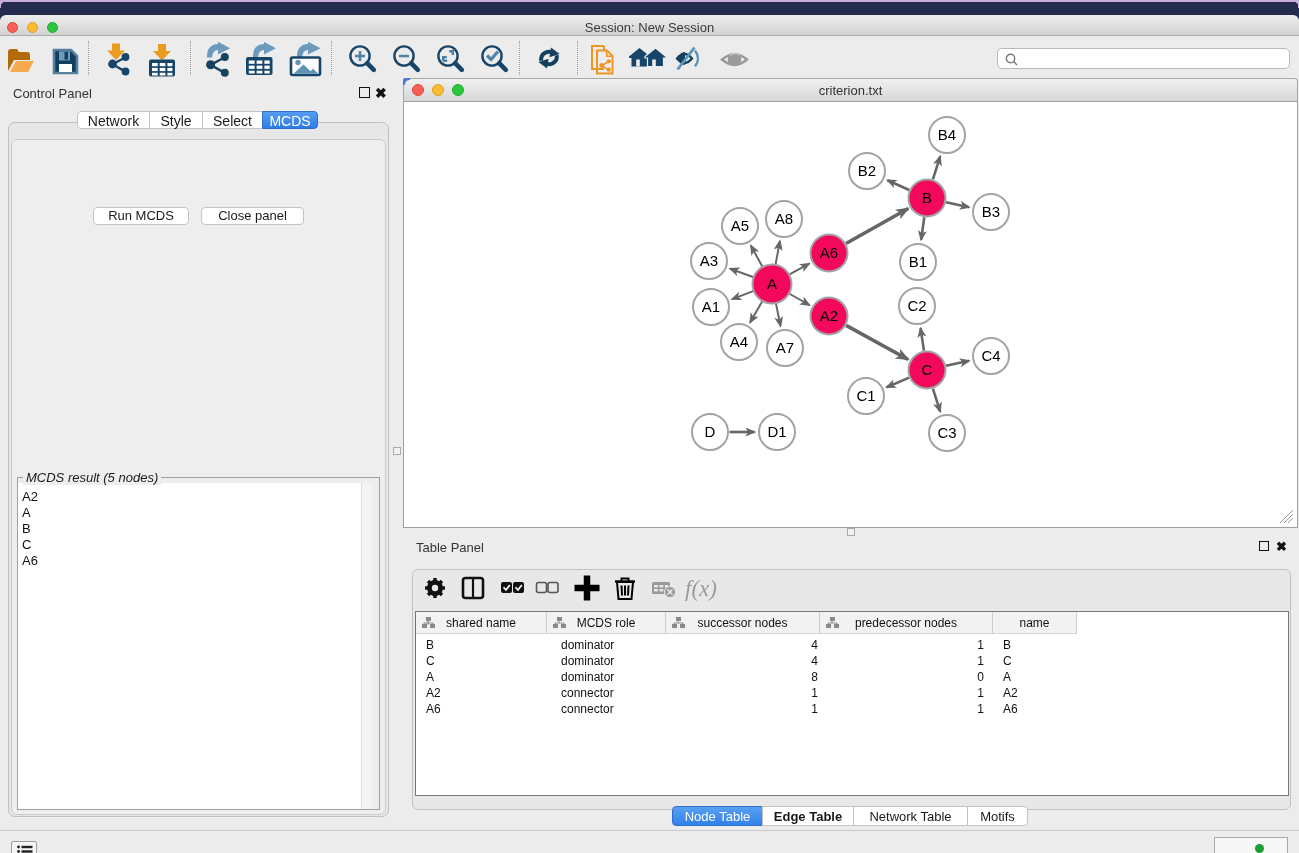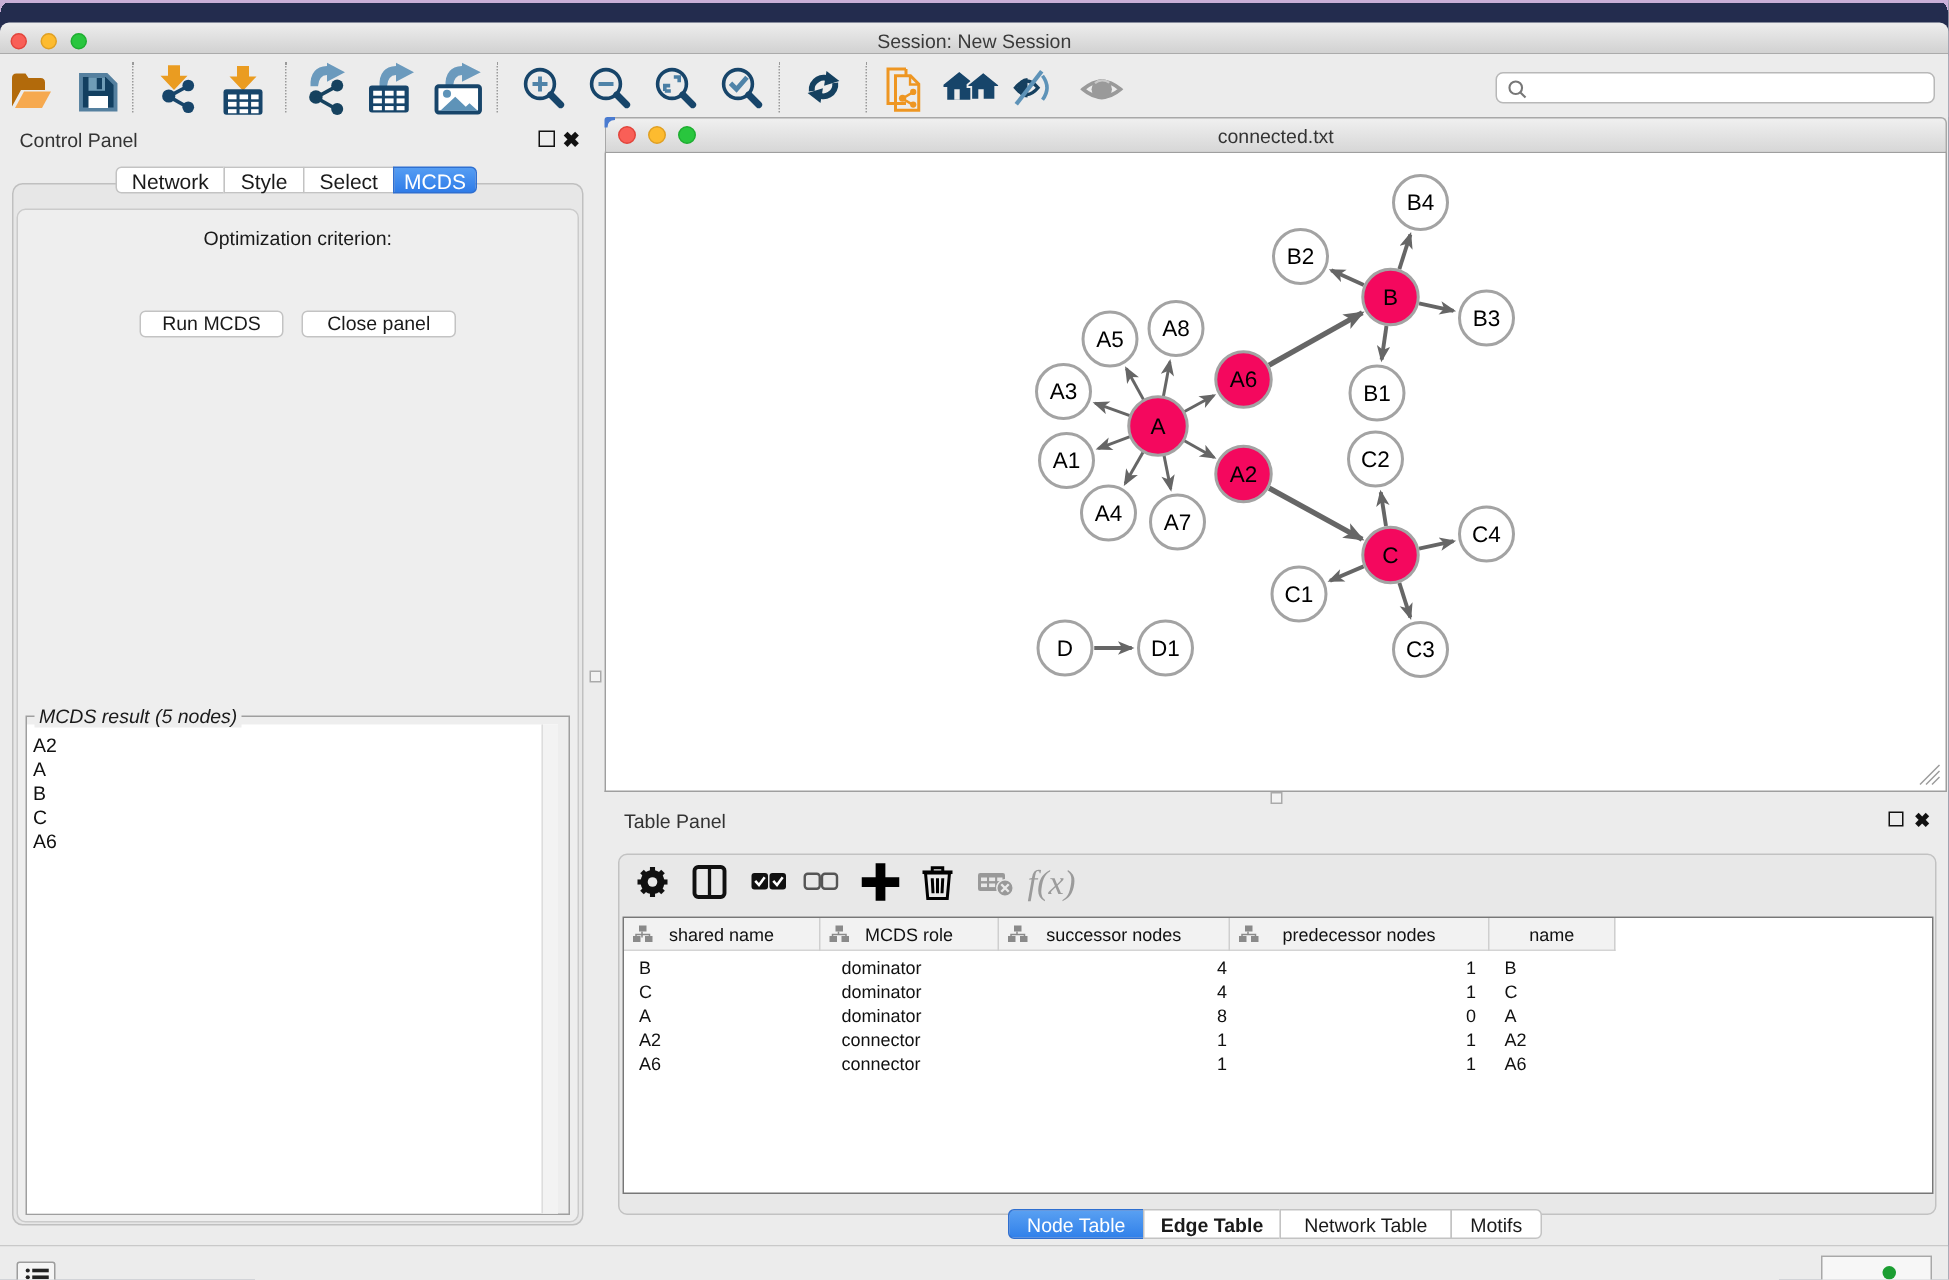--- a/index.html
+++ b/index.html
@@ -235,38 +235,37 @@
   <div class="abs" style="left:359px;top:72px;width:11px;height:11px;border:1.5px solid #111;"></div>
   <div class="abs" style="left:375px;top:70px;font-size:14px;font-weight:bold;color:#111;">✖</div>
   <div class="abs" id="cp-outer"></div>
   <div class="abs" id="cp-inner"></div>
   <div class="abs" id="tabs">
     <div class="tab" style="left:0;width:73px;border-radius:4px 0 0 4px;">Network</div>
     <div class="tab" style="left:72px;width:54px;">Style</div>
     <div class="tab" style="left:125px;width:61px;">Select</div>
     <div class="tab" id="tab-mcds" style="left:185px;width:56px;border-radius:0 4px 4px 0;">MCDS</div>
   </div>
-  <div class="abs" id="optlabel">Optimization criterion:</div>
   <div class="btn" style="left:93px;top:192px;width:96px;">Run MCDS</div>
   <div class="btn" style="left:201px;top:192px;width:103px;">Close panel</div>
   <div class="abs" id="fieldset"></div>
   <div class="abs" id="listbox">A2<br>A<br>B<br>C<br>A6</div>
   <div class="abs" id="scrollstrip"></div>
   <div class="abs" id="legend">MCDS result (5 nodes)</div>
   <div class="abs" id="vgrip"></div>
 
   <div class="abs" id="netwin">
     <div class="abs" id="nw-title"></div>
     <svg class="abs" style="left:0;top:0;" width="8" height="8" viewBox="0 0 8 8">
         <path d="M0,7 L0,2 Q0,0 2,0 L7,0 L7,2 Q2,2 2,7 Z" fill="#4a7bd0"></path>
       </svg>
     <div class="abs tl2" style="left:9px;background:#f95f57;border:1px solid #e2453c;"></div>
     <div class="abs tl2" style="left:29px;background:#fdbb2f;border:1px solid #e0a023;"></div>
     <div class="abs tl2" style="left:49px;background:#29c63e;border:1px solid #1eae31;"></div>
-    <div class="abs" id="nw-name">connected.txt</div>
+    <div class="abs" id="nw-name">criterion.txt</div>
     <div class="abs" id="nw-canvas"></div>
     <svg id="graph" style="left:1px;top:24px;" width="893" height="425" viewBox="0 0 893 425">
       <defs>
         <marker id="ah" markerWidth="12" markerHeight="10" refX="9.6" refY="4.5" orient="auto" markerUnits="userSpaceOnUse">
           <path d="M0.4,0 L11.4,4.5 L0.4,9 L3.2,4.5 z" fill="#666"></path>
         </marker>
         <marker id="ah2" markerWidth="15" markerHeight="12" refX="12.6" refY="5.5" orient="auto" markerUnits="userSpaceOnUse">
           <path d="M0.4,0 L14.4,5.5 L0.4,11 L3.8,5.5 z" fill="#666"></path>
         </marker>
       </defs>

